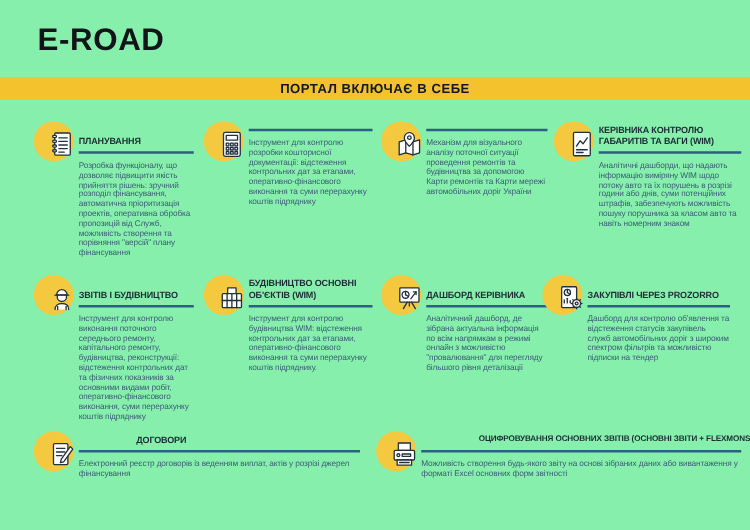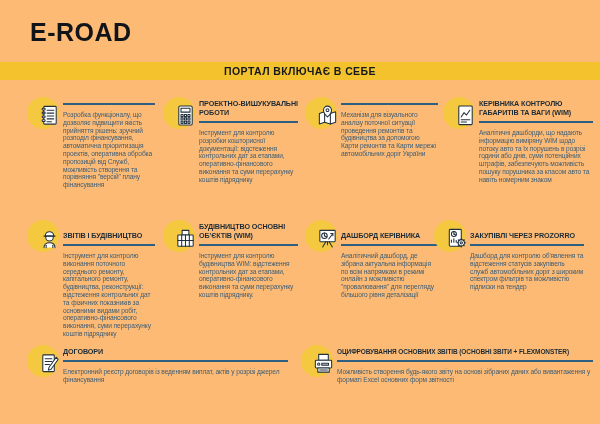--- a/index.html
+++ b/index.html
@@ -1,21 +1,21 @@
 <!DOCTYPE html>
 <html><head>
 <meta charset="utf-8">
 <style>
   html,body{margin:0;padding:0;}
   body{
     width:600px;height:424px;background:#ffffff;overflow:hidden;position:relative;
     font-family:"Liberation Sans", sans-serif;
     -webkit-font-smoothing:antialiased;
   }
-  .page{position:absolute;inset:0;background:#fdba74;}
+  .page{position:absolute;inset:0;background:#86efac;}
   .brand{
     position:absolute;left:30px;top:18px;margin:0;
     font-size:25px;font-weight:bold;color:#111418;letter-spacing:0.5px;
   }
   .banner{
     position:absolute;left:0;top:62px;width:600px;height:18px;
     background:var(--yellow,#F3C22D);
     display:flex;align-items:center;justify-content:center;
   }
   .banner span{
@@ -44,21 +44,21 @@
   .c0{left:27px;top:96px;width:128px;}
   .c1{left:163px;top:96px;width:135px;}
   .c2{left:305px;top:96px;width:133px;}
   .c3{left:443px;top:96px;width:150px;}
   .c4{left:27px;top:219px;width:128px;}
   .c5{left:163px;top:219px;width:135px;}
   .c6{left:305px;top:219px;width:133px;}
   .c7{left:434px;top:219px;width:150px;}
   .c8{left:27px;top:344px;width:261px;}
   .c9{left:301px;top:344px;width:292px;}
-  .c8 .title,.c9 .title{min-height:9px;}
+  .c8 .title,.c9 .title{min-height:9px;margin-left:46px;}
   .c9 .title{font-size:6.5px;white-space:nowrap;letter-spacing:-0.1px;}
 </style>
 </head>
 <body style="--yellow: #F3C22D; --circle: #F4C93F; --divider: #2D5F82; --title: #1C2B36; --body: #3C5D78;">
 
 <div class="page">
   <h1 class="brand">E-ROAD</h1>
   <div class="banner">
     <span>ПОРТАЛ ВКЛЮЧАЄ В СЕБЕ</span>
   </div>
@@ -73,20 +73,21 @@
             <rect x="4.3" y="12.5" width="3.2" height="1.8" rx="0.9" fill="#fff"></rect>
             <rect x="4.3" y="16.5" width="3.2" height="1.8" rx="0.9" fill="#fff"></rect>
             <line x1="9.5" y1="6.5" x2="16.5" y2="6.5"></line>
             <line x1="9.5" y1="9.5" x2="16.5" y2="9.5"></line>
             <line x1="9.5" y1="12.5" x2="16.5" y2="12.5"></line>
             <line x1="9.5" y1="15.5" x2="16.5" y2="15.5"></line>
             <line x1="9.5" y1="18.5" x2="14" y2="18.5"></line>
           </svg>
         </span>
     <div class="body">
+      <div class="title">ПЛАНУВАННЯ</div>
       <hr class="divider">
       <div class="desc">Розробка функціоналу, що дозволяє підвищити якість прийняття рішень: зручний розподіл фінансування, автоматична пріоритизація проектів, оперативна обробка пропозицій від Служб, можливість створення та порівняння "версій" плану фінансування</div>
     </div>
   </div>
 
   <div class="card c1">
     <span class="icon-wrap">
       <span class="icon-circle"></span>
     <svg viewBox="0 0 24 24">
             <rect x="5" y="2" width="14" height="20" rx="1.5" fill="#fff"></rect>
@@ -96,21 +97,20 @@
             <rect x="14.5" y="11" width="2.2" height="2.2" fill="#fff"></rect>
             <rect x="7.3" y="14.5" width="2.2" height="2.2" fill="#fff"></rect>
             <rect x="10.9" y="14.5" width="2.2" height="2.2" fill="#fff"></rect>
             <rect x="14.5" y="14.5" width="2.2" height="2.2" fill="#fff"></rect>
             <rect x="7.3" y="18" width="2.2" height="2.2" fill="#fff"></rect>
             <rect x="10.9" y="18" width="2.2" height="2.2" fill="#fff"></rect>
             <rect x="14.5" y="18" width="2.2" height="2.2" fill="#fff"></rect>
           </svg>
         </span>
     <div class="body">
-      <div class="title">ПРОЕКТНО-ВИШУКУВАЛЬНІ РОБОТИ</div>
       <hr class="divider">
       <div class="desc">Інструмент для контролю розробки кошторисної документації: відстеження контрольних дат за етапами, оперативно-фінансового виконання та суми перерахунку коштів підряднику</div>
     </div>
   </div>
 
   <div class="card c2">
     <span class="icon-wrap">
       <span class="icon-circle"></span>
     <svg viewBox="0 0 24 24">
             <path d="M3.5 10 L9 8.2 L15 10 L20.5 8.2 L20.5 19 L15 20.8 L9 19 L3.5 20.8 Z" fill="#fff"></path>

